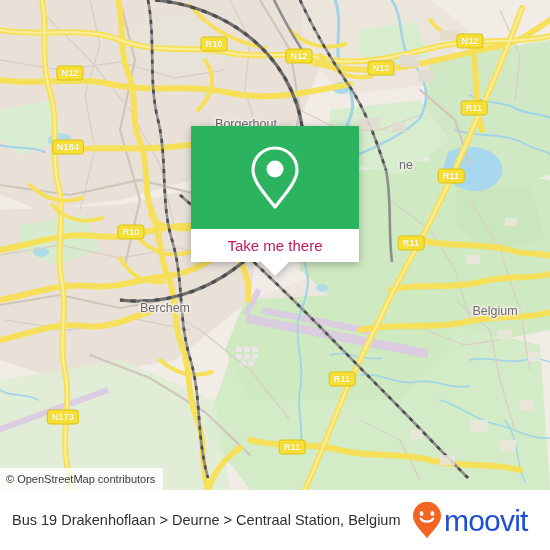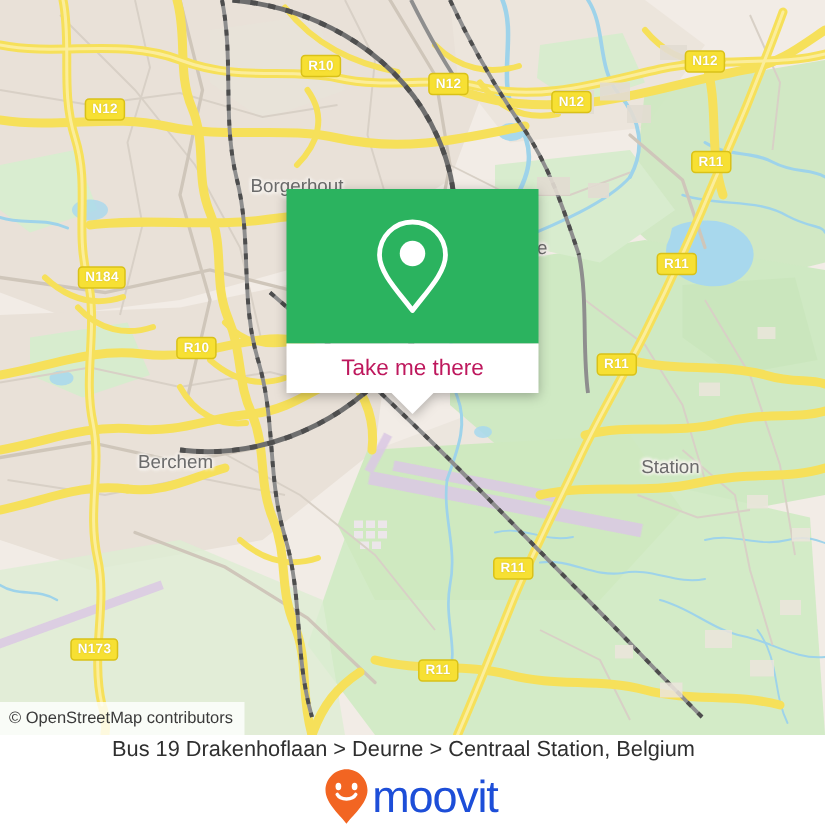--- a/index.html
+++ b/index.html
@@ -65,20 +65,21 @@
     position: absolute;
     color: #6b6b6b;
     font-size: 12.5px;
     font-family: "Liberation Sans", sans-serif;
     white-space: nowrap;
     transform: translate(-50%, -50%);
     text-shadow:
        1px  0 2px #f4f0ec, -1px  0 2px #f4f0ec,
        0  1px 2px #f4f0ec,  0 -1px 2px #f4f0ec,
        1px 1px 2px #f4f0ec, -1px -1px 2px #f4f0ec;
+    margin-left: 48px;
   }
 
   
   #attribution {
     position: absolute;
     left: 0;
     bottom: 0;
     height: 22px;
     padding: 0 8px 0 6px;
     display: flex;
@@ -137,21 +138,20 @@
     position: absolute;
     left: 0;
     top: 490px;
     width: 550px;
     height: 60px;
     background: #ffffff;
     display: flex;
     align-items: center;
     box-sizing: border-box;
     padding: 0 14px 0 12px;
-    flex-direction: column;
   }
   #footer-title {
     flex: 1 1 auto;
     color: #2f2f2f;
     font-size: 14.5px;
     line-height: 20px;
     font-family: "Liberation Sans", sans-serif;
     padding-right: 10px;
     max-width: 390px;
   }
@@ -361,33 +361,33 @@
       </g>
     </svg>
 
     <div id="shields">
         <div class="shield" style="left: 214px; top: 44px;">R10</div>
         <div class="shield" style="left: 299px; top: 56px;">N12</div>
         <div class="shield" style="left: 381px; top: 68px;">N12</div>
         <div class="shield" style="left: 470px; top: 41px;">N12</div>
         <div class="shield" style="left: 70px; top: 73px;">N12</div>
         <div class="shield" style="left: 474px; top: 108px;">R11</div>
-        <div class="shield" style="left: 68px; top: 147px; margin-top: 38px;">N184</div>
+        <div class="shield" style="left: 68px; top: 147px;">N184</div>
         <div class="shield" style="left: 451px; top: 176px;">R11</div>
         <div class="shield" style="left: 131px; top: 232px;">R10</div>
         <div class="shield" style="left: 411px; top: 243px;">R11</div>
         <div class="shield" style="left: 342px; top: 379px;">R11</div>
-        <div class="shield" style="left: 63px; top: 433px;">N173</div>
+        <div class="shield" style="left: 63px; top: 417px;">N173</div>
         <div class="shield" style="left: 292px; top: 447px;">R11</div>
       </div>
 
     <div id="places">
         <div class="place-label" style="left: 198px; top: 124px;">Borgerhout</div>
         <div class="place-label" style="left: 117px; top: 308px;">Berchem</div>
-        <div class="place-label" style="left: 447px; top: 311px;">Station</div>
+        <div class="place-label" style="left: 447px; top: 311px;">Belgium</div>
         <div class="place-label" style="left: 358px; top: 165px;">ne</div>
       </div>
 
     <div id="attribution">
       <span>© OpenStreetMap contributors</span>
     </div>
 
     <div id="callout">
       <div id="callout-green" style="background: rgb(43, 179, 95);">
         <svg id="callout-pin-icon" width="54" height="66" viewBox="0 0 54 66" xmlns="http://www.w3.org/2000/svg">

